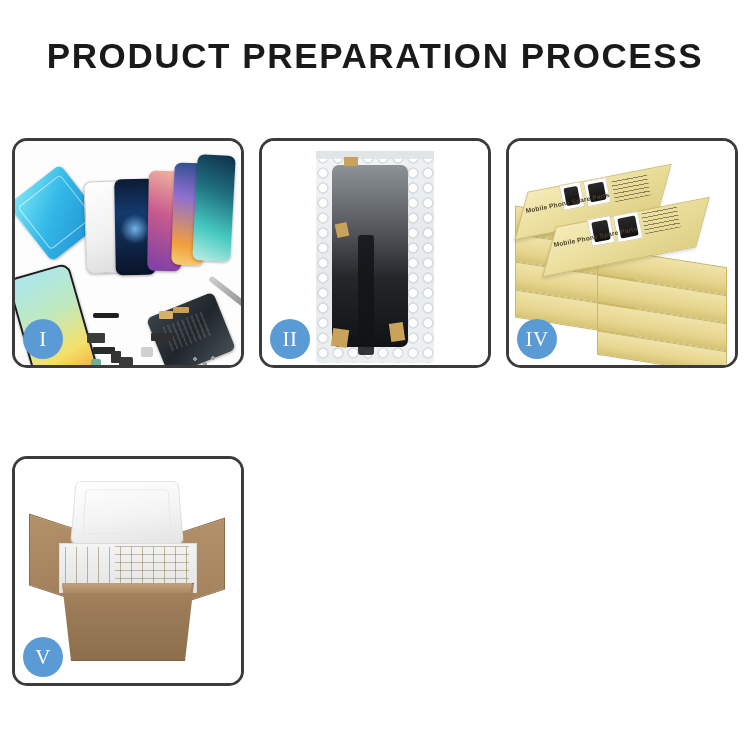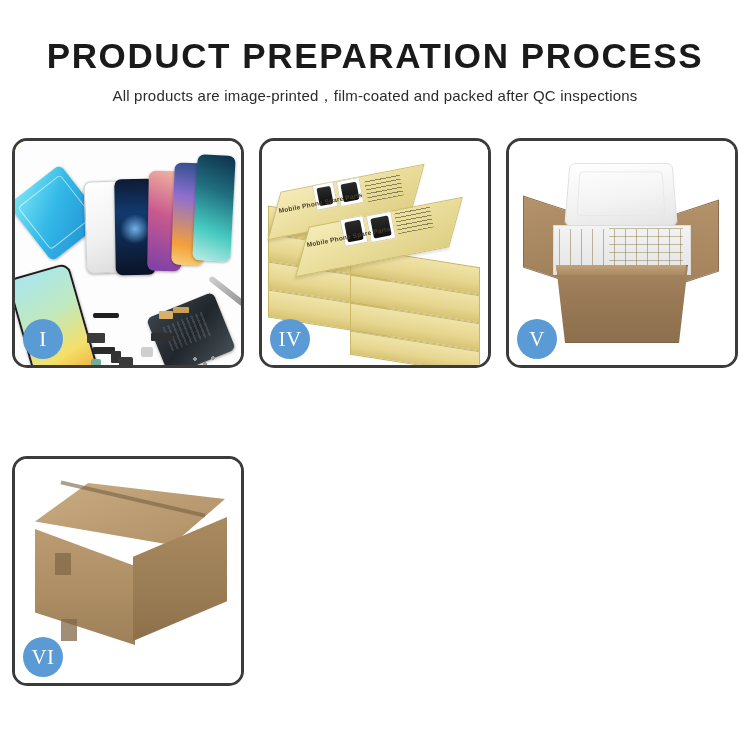--- a/index.html
+++ b/index.html
@@ -393,21 +393,20 @@
     background: rgba(130,104,72,.75);
   }
 </style>
 </head>
 <body>
 
 <div class="page">
 
   <div class="header">
     <h1 class="title">PRODUCT PREPARATION PROCESS</h1>
-    <p class="subtitle">All products are image-printed，film-coated and packed after QC inspections</p>
   </div>
 
   <div class="grid">
 
     <div class="panel">
       <div class="panel-photo">
         <div class="p1-bg"></div>
         <div class="scr scr-a"></div>
         <div class="scr scr-white"></div>
         <div class="scr scr-dark1"></div>
@@ -427,20 +426,36 @@
         <div class="chip chip-s6"></div>
         <div class="chip chip-s7"></div>
         <div class="chip chip-s8"></div>
         <div class="chip chip-s9"></div>
         <div class="tool-tweezer"></div>
         <div class="screws"></div>
       </div>
       <div class="badge">I</div>
     </div>
 
+    <div class="panel">
+      <div class="panel-photo">
+        <div class="p2-bg"></div>
+        <div class="bubblebag">
+          <div class="bag-seal"></div>
+          <div class="inner-screen">
+            <div class="flex-strip"></div>
+          </div>
+          <div class="inner-tape1"></div>
+          <div class="inner-tape2"></div>
+          <div class="inner-tape3"></div>
+          <div class="inner-tape4"></div>
+        </div>
+      </div>
+      <div class="badge">II</div>
+    </div>
 
 
     <div class="panel">
       <div class="panel-photo">
         <div class="p4-bg"></div>
         <div class="stack">
           <div class="sb sbL1"></div>
           <div class="sb sbL2"></div>
           <div class="sb sbL3"></div>
           <div class="sb sbL4"></div>
@@ -482,27 +497,15 @@
         <div class="foam-lid"></div>
         <div class="carton-in"></div>
         <div class="inner-boxes"></div>
         <div class="inner-boxes2"></div>
         <div class="carton-body"></div>
         <div class="carton-rim"></div>
       </div>
       <div class="badge">V</div>
     </div>
 
-    <div class="panel">
-      <div class="panel-photo">
-        <div class="p6-bg"></div>
-        <div class="c6-top"></div>
-        <div class="c6-left"></div>
-        <div class="c6-right"></div>
-        <div class="c6-seam"></div>
-        <div class="c6-tape1"></div>
-        <div class="c6-tape2"></div>
-      </div>
-      <div class="badge">VI</div>
-    </div>
 
   </div>
 </div>
 
 </body></html>

